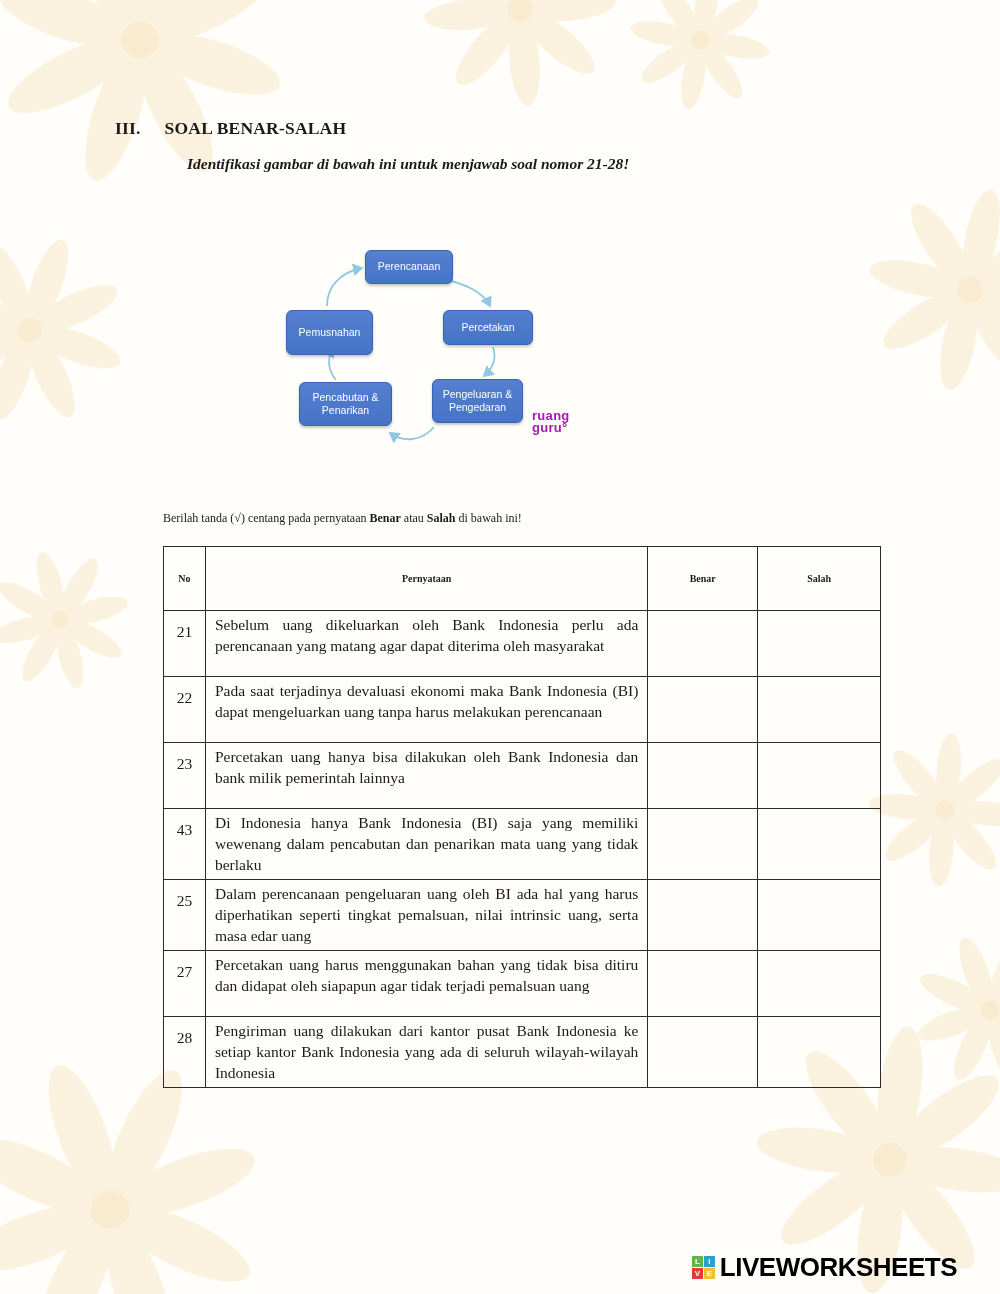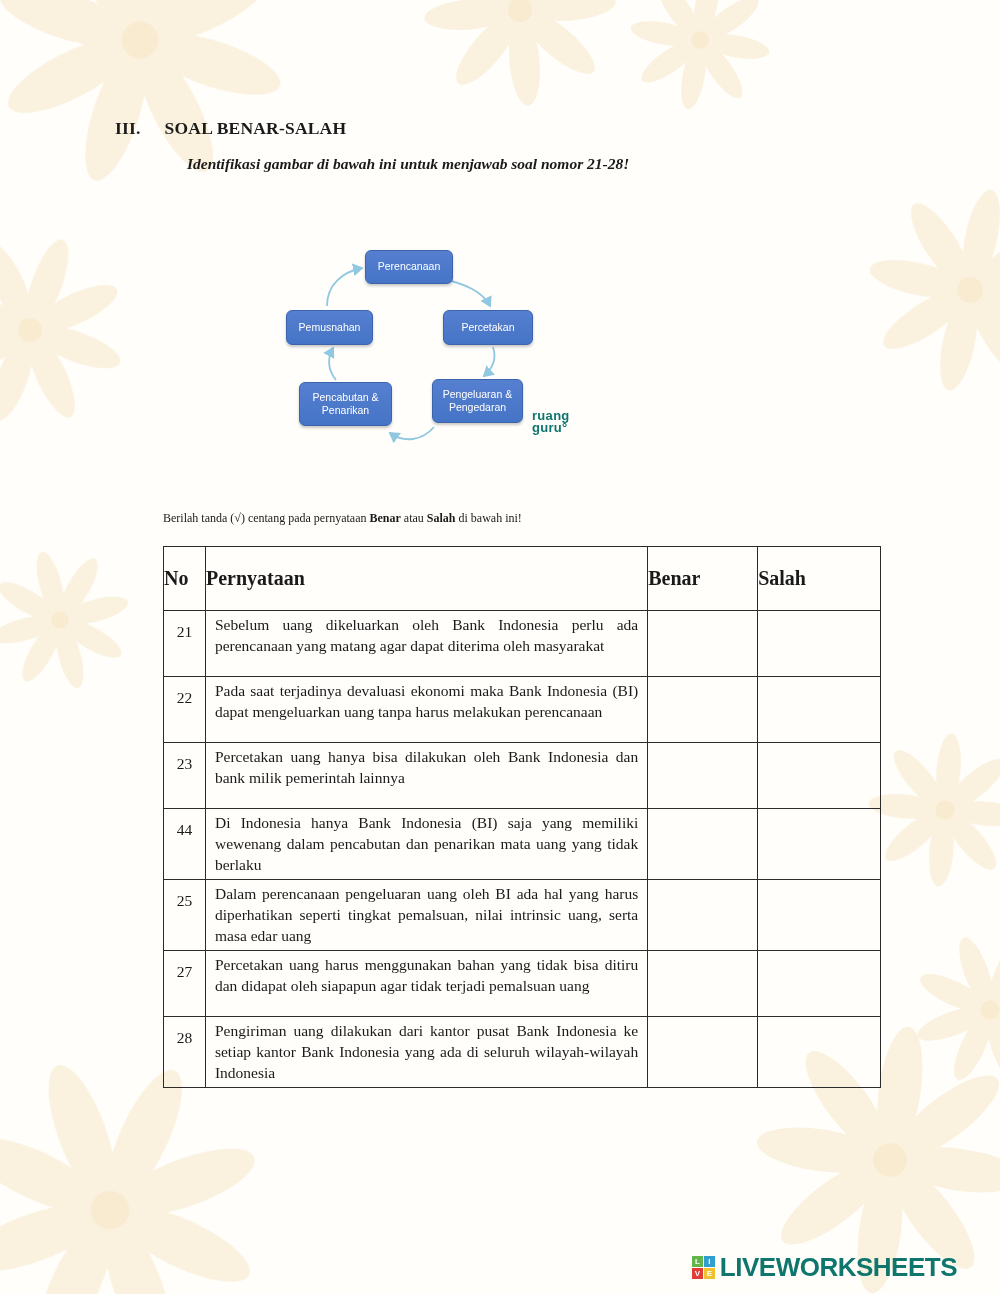--- a/index.html
+++ b/index.html
@@ -40,41 +40,41 @@
     font-size:10.5px;
     display:flex; align-items:center; justify-content:center;
     text-align:center; line-height:1.25;
     box-shadow:0 2px 3px rgba(0,0,0,.22);
     padding:5px 4px;
   }
   .node-top        { left:85px;  top:10px;  width:88px; height:34px; }
   .node-right      { left:163px; top:70px;  width:90px; height:35px; }
   .node-botright   { left:152px; top:139px; width:91px; height:44px; }
   .node-botleft    { left:19px;  top:142px; width:93px; height:44px; }
-  .node-left       { left:6px;   top:70px;  width:87px; height:35px; }
+  .node-left       { left:6px;   top:70px;  width:87px; height:45px; }
   .ruangguru {
     position:absolute; left:252px; top:170px;
     font-family:"Liberation Sans", sans-serif;
     font-weight:bold; font-size:13px; line-height:12px;
-    color:#0f766e; letter-spacing:.3px;
+    color:#a21caf; letter-spacing:.3px;
   }
 
   
   .instruction { position:absolute; left:163px; top:511px; font-size:12px; }
 
   
   table.tf {
     position:absolute; left:163px; top:546px;
     width:718px; border-collapse:collapse;
     font-size:15.5px;
   }
   table.tf th, table.tf td { border:1px solid #2b2b2b; vertical-align:top; }
   table.tf th {
-    font-weight:bold; font-size:20px; height:64px;
-    vertical-align:middle; text-align:left;
+    font-weight:bold; font-size:10px; height:64px;
+    vertical-align:middle; text-align:center;
   }
   table.tf td { height:66px; line-height:21px; }
   td.no-cell { text-align:center; padding-top:10px; }
   td.st-cell { text-align:justify; padding:3px 9px 4px 9px; }
   td.ans-cell { cursor:pointer; }
 
   
   .footer-logo {
     position:absolute; right:43px; bottom:11px;
     display:flex; align-items:center; gap:5px;
@@ -86,21 +86,21 @@
   .lw-icon span {
     display:flex; align-items:center; justify-content:center;
     color:#fff; font-family:"Liberation Sans", sans-serif;
     font-weight:bold; font-size:8px;
   }
   .sq-l { background:#62b54a; } .sq-i { background:#2f9fd0; }
   .sq-v { background:#e23b38; } .sq-e { background:#efc02f; }
   .lw-brand {
     font-family:"Liberation Sans", sans-serif;
     font-weight:800; font-size:26px; letter-spacing:-.5px;
-    color:#0f766e;
+    color:#000000;
   }
 </style>
 </head>
 <body>
 
 <svg class="bg-decor" width="1000" height="1294" viewBox="0 0 1000 1294">
   <defs>
     <g id="flw">
       <g fill="#f5e3bd">
         <ellipse cx="0" cy="-34" rx="10" ry="30"></ellipse>
@@ -196,21 +196,21 @@
         <td class="ans-cell"></td>
         <td class="ans-cell"></td>
       </tr>
       <tr>
         <td class="no-cell">23</td>
         <td class="st-cell">Percetakan uang hanya bisa dilakukan oleh Bank Indonesia dan bank milik pemerintah lainnya</td>
         <td class="ans-cell"></td>
         <td class="ans-cell"></td>
       </tr>
       <tr>
-        <td class="no-cell">44</td>
+        <td class="no-cell">43</td>
         <td class="st-cell">Di Indonesia hanya Bank Indonesia (BI) saja yang memiliki wewenang dalam pencabutan dan penarikan mata uang yang tidak berlaku</td>
         <td class="ans-cell"></td>
         <td class="ans-cell"></td>
       </tr>
       <tr>
         <td class="no-cell">25</td>
         <td class="st-cell">Dalam perencanaan pengeluaran uang oleh BI ada hal yang harus diperhatikan seperti tingkat pemalsuan, nilai intrinsic uang, serta masa edar uang</td>
         <td class="ans-cell"></td>
         <td class="ans-cell"></td>
       </tr>

